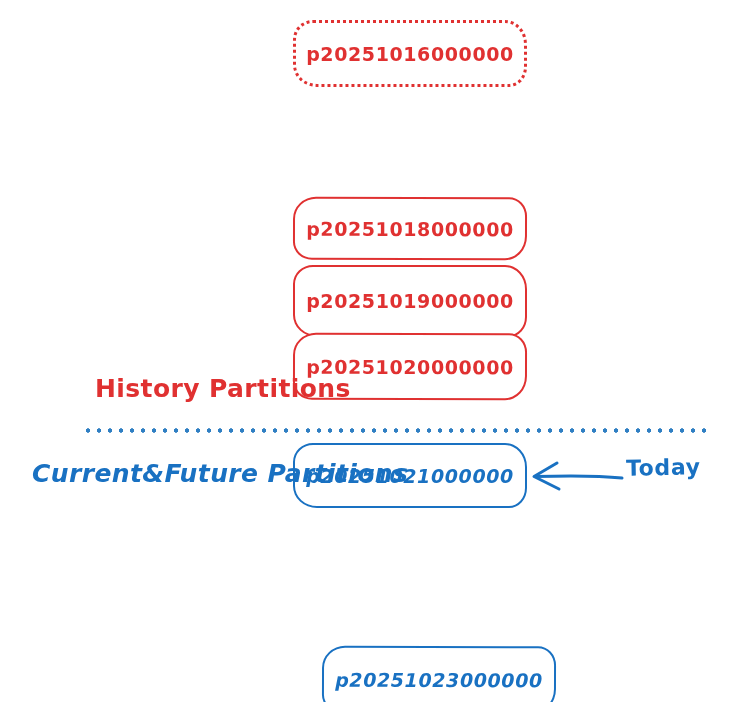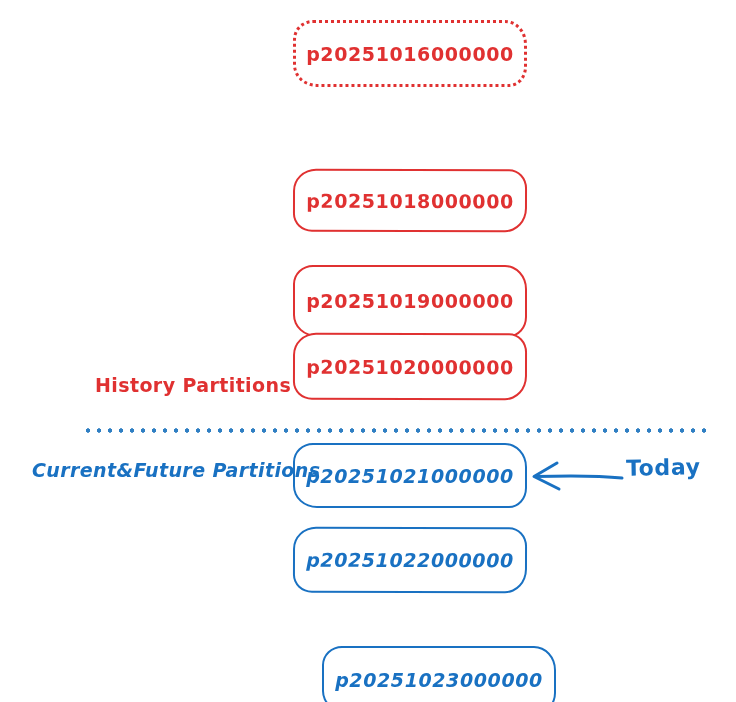--- a/index.html
+++ b/index.html
@@ -48,21 +48,21 @@
     color: var(--blue);
     border: 2.5px solid var(--blue);
     font-style: italic;
   }
   .pbox.dotted {
     border-style: dotted;
     border-width: 3px;
   }
   .side-label {
     position: absolute;
-    font-size: 19px;
+    font-size: 25px;
     font-weight: bold;
     letter-spacing: 0.4px;
     white-space: nowrap;
   }
   .side-label.history { color: var(--red); left: 95px; top: 374px; }
   .side-label.current { color: var(--blue); left: 32px; top: 459px; font-style: italic; }
   .today-label {
     position: absolute;
     left: 626px;
     top: 455px;
@@ -91,35 +91,32 @@
 </style>
 </head>
 <body>
 
 <div class="canvas">
 
   <div class="pbox history dotted" style="top:20px;">
     <span>p20251016000000</span>
   </div>
 
-  <div class="pbox history" style="top:169px; height:63px;">
+  <div class="pbox history" style="top:197px; height:63px;">
     <span>p20251018000000</span>
   </div>
   <div class="pbox history" style="top:265px; height:72px;">
     <span>p20251019000000</span>
   </div>
   <div class="pbox history" style="top:333px;">
     <span>p20251020000000</span>
   </div>
 
   <div class="pbox current" style="top:443px; height:65px;">
     <span>p20251021000000</span>
-  </div>
-  <div class="pbox current" style="top:527px; height:66px;">
-    <span>p20251022000000</span>
   </div>
   <div class="pbox current" style="top:646px;margin-left:29px;">
     <span>p20251023000000</span>
   </div>
 
   <div class="side-label history">History Partitions</div>
   <div class="side-label current">Current&amp;Future Partitions</div>
 
   <div class="divider"></div>
 

